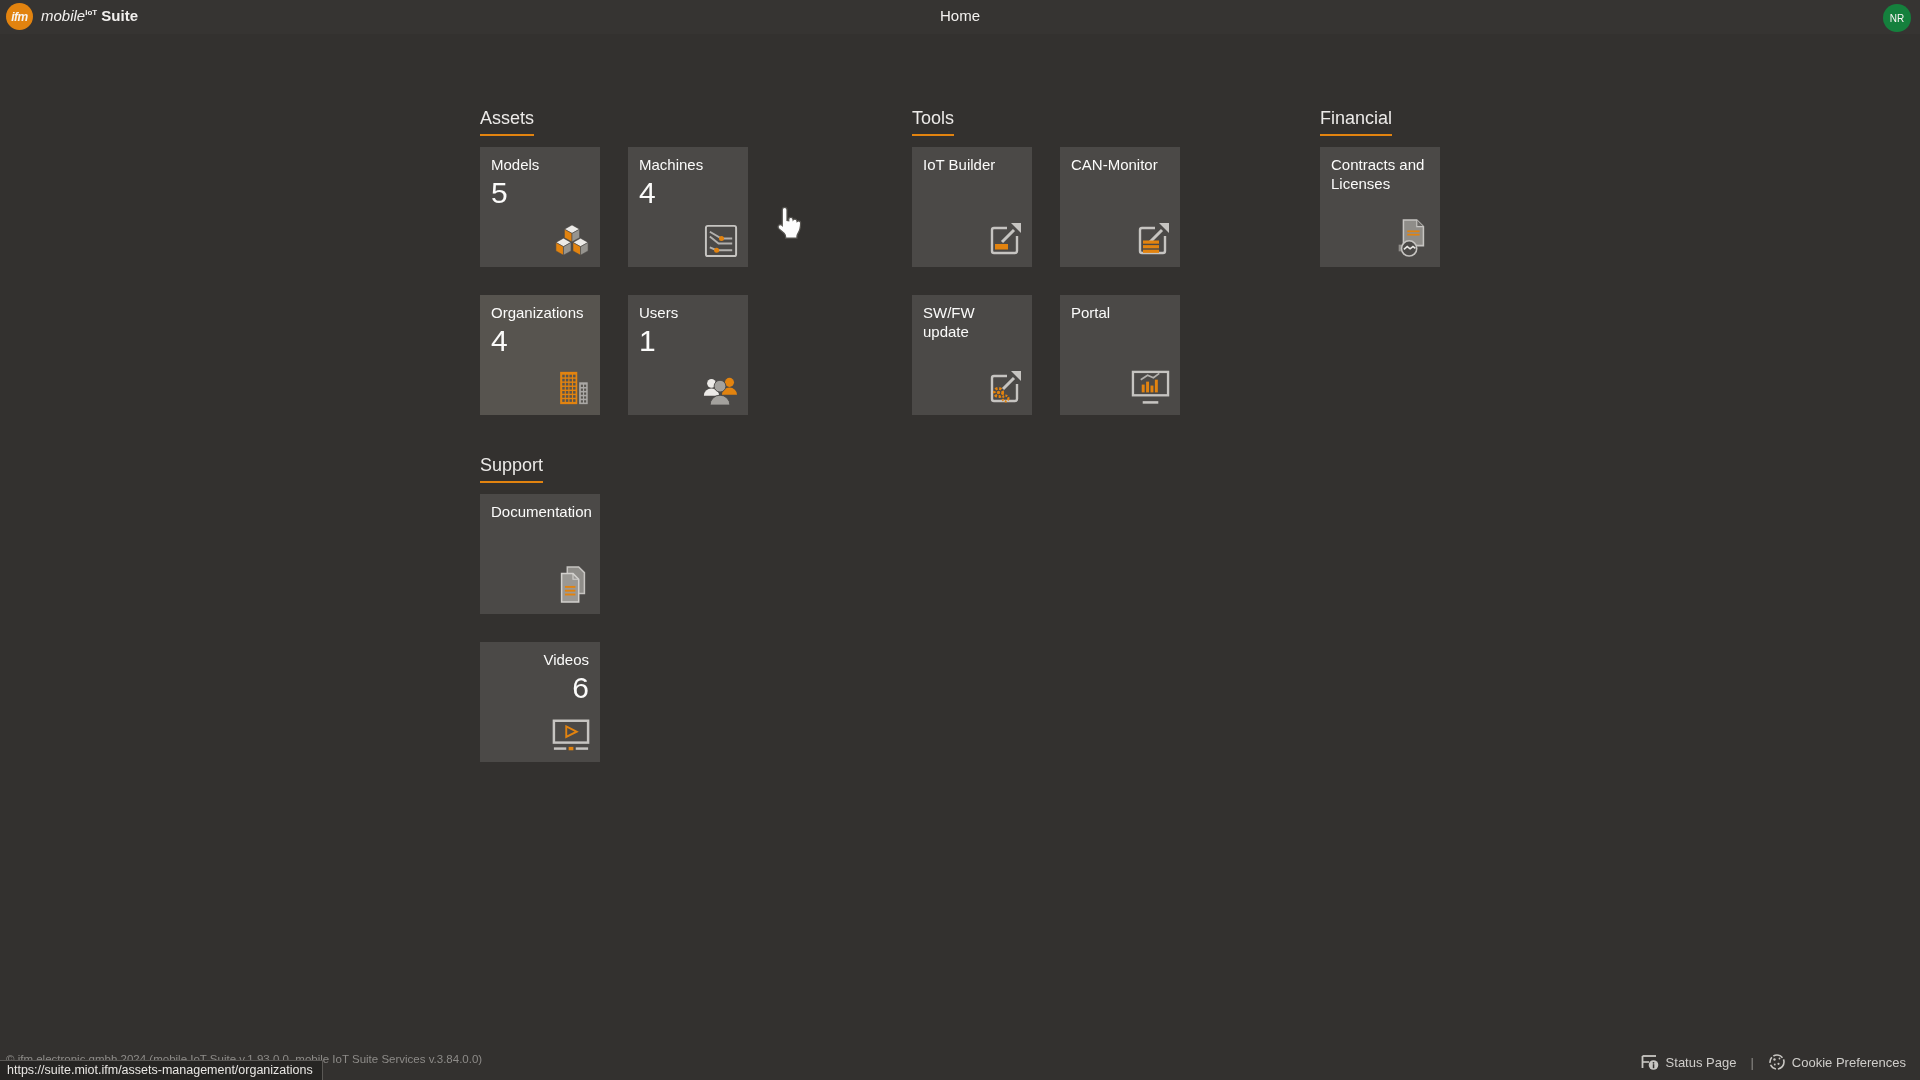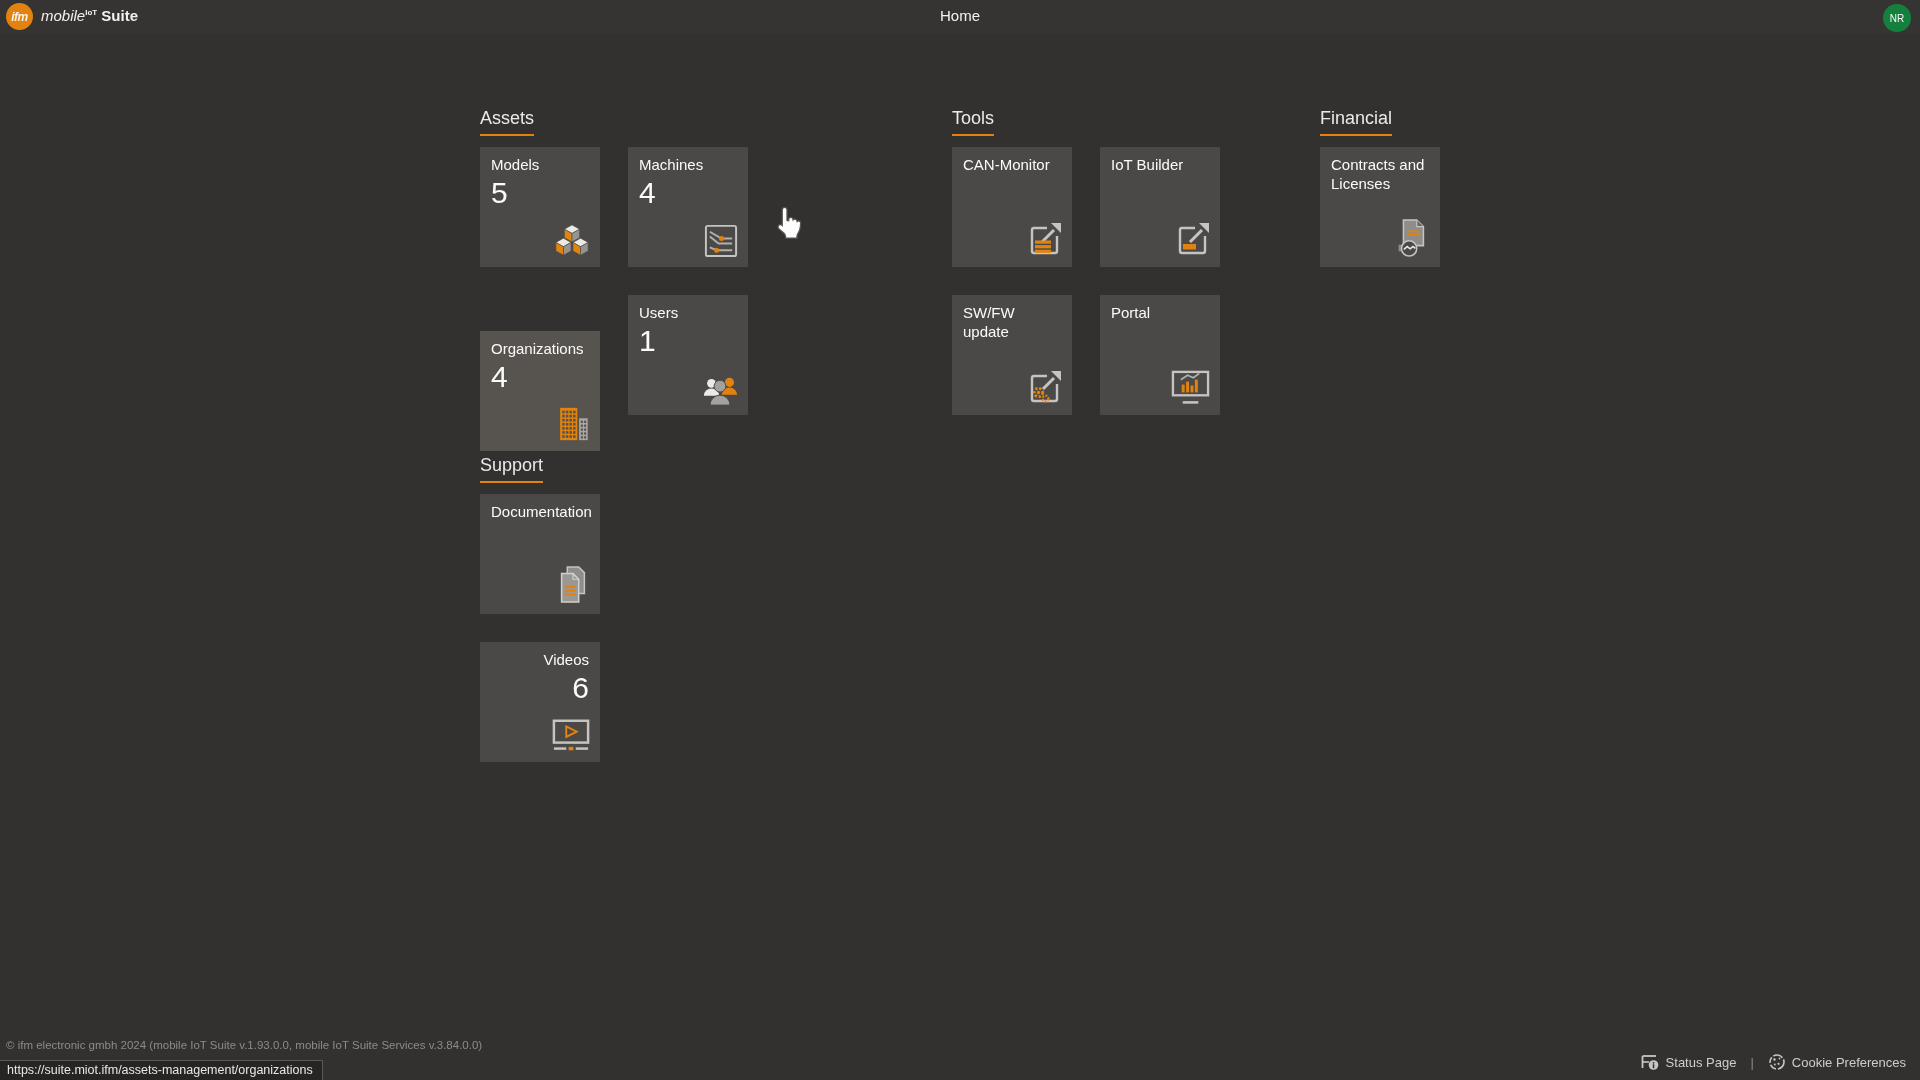--- a/index.html
+++ b/index.html
@@ -35,27 +35,27 @@
   .section { position:absolute; }
   .section-title {
     display:inline-block; font-size:18px; color:#eceae8;
     padding-bottom:5px; border-bottom:2px solid #e2830f;
   }
   .tiles { margin-top:11px; display:flex; flex-wrap:wrap; gap:28px; }
   .tile {
     position:relative; width:120px; height:120px; background:#4b4947;
     padding:9px 11px; cursor:pointer;
   }
-  .tile.hover { background:#57544f;margin-top:36px; }
+  .tile.hover { background:#57544f; }
   .tile-label { font-size:15px; color:#fbfbfa; line-height:1.25; }
   .tile-count { font-size:30px; font-weight:300; color:#fbfbfa; margin-top:3px; line-height:1; }
   .tile-icon { position:absolute; right:8px; bottom:8px; line-height:0; }
   
   .copyright {
-    position:absolute; left:6px; bottom:29px; font-size:11.5px; color:#8d8b88; z-index:1; white-space:nowrap;
+    position:absolute; left:6px; bottom:15px; font-size:11.5px; color:#8d8b88; z-index:1; white-space:nowrap;
   }
   .url-tooltip {
     position:absolute; left:0; bottom:0; z-index:2;
     background:#262523; border:1px solid #5a5855; border-left:none; border-bottom:none;
     padding:2px 9px 3px 7px; font-size:12.5px; color:#e9e7e4; white-space:nowrap;
   }
   .footer-right {
     position:absolute; right:14px; bottom:9px; display:flex; align-items:center;
     font-size:13px; color:#cfcdca;
   }
@@ -177,46 +177,46 @@
           <g stroke="#4b4947" stroke-width="1">
             <circle cx="21" cy="16" r="6.2" fill="#a3a19d"></circle>
             <path d="M10.5 36 a10.5 10.5 0 0 1 21 0 z" fill="#a3a19d"></path>
           </g>
         </svg>
       </span>
     </div>
   </div>
 </div>
 
-<div class="section" style="left:952px; top:108px;">
+<div class="section" style="left:912px; top:108px;">
   <div class="section-title">Tools</div>
   <div class="tiles" style="width:384px;">
+    <div class="tile">
+      <div class="tile-label">IoT Builder</div>
+      <span class="tile-icon">
+        <svg width="40" height="40" viewBox="0 0 40 40">
+          <path d="M23 9 H10 a2 2 0 0 0 -2 2 v21 a2 2 0 0 0 2 2 h21 a2 2 0 0 0 2 -2 V17" fill="none" stroke="#c6c4c1" stroke-width="2.4"></path>
+          <line x1="18" y1="23" x2="30" y2="11" stroke="#c6c4c1" stroke-width="3"></line>
+          <polygon points="27,4 37,4 37,14" fill="#c6c4c1"></polygon>
+          <rect x="11" y="25" width="13" height="5.5" fill="#e2830f"></rect>
+        </svg>
+      </span>
+    </div>
     <div class="tile">
       <div class="tile-label">CAN-Monitor</div>
       <span class="tile-icon">
         <svg width="40" height="40" viewBox="0 0 40 40">
           <path d="M23 9 H10 a2 2 0 0 0 -2 2 v21 a2 2 0 0 0 2 2 h21 a2 2 0 0 0 2 -2 V17" fill="none" stroke="#c6c4c1" stroke-width="2.4"></path>
           <line x1="18" y1="23" x2="30" y2="11" stroke="#c6c4c1" stroke-width="3"></line>
           <polygon points="27,4 37,4 37,14" fill="#c6c4c1"></polygon>
           <g fill="#e2830f">
             <rect x="11" y="21.5" width="16" height="3.2"></rect>
             <rect x="11" y="26.1" width="16" height="3.2"></rect>
             <rect x="11" y="30.7" width="16" height="3.2"></rect>
           </g>
-        </svg>
-      </span>
-    </div>
-    <div class="tile">
-      <div class="tile-label">IoT Builder</div>
-      <span class="tile-icon">
-        <svg width="40" height="40" viewBox="0 0 40 40">
-          <path d="M23 9 H10 a2 2 0 0 0 -2 2 v21 a2 2 0 0 0 2 2 h21 a2 2 0 0 0 2 -2 V17" fill="none" stroke="#c6c4c1" stroke-width="2.4"></path>
-          <line x1="18" y1="23" x2="30" y2="11" stroke="#c6c4c1" stroke-width="3"></line>
-          <polygon points="27,4 37,4 37,14" fill="#c6c4c1"></polygon>
-          <rect x="11" y="25" width="13" height="5.5" fill="#e2830f"></rect>
         </svg>
       </span>
     </div>
     <div class="tile">
       <div class="tile-label">SW/FW update</div>
       <span class="tile-icon">
         <svg width="40" height="40" viewBox="0 0 40 40">
           <path d="M23 9 H10 a2 2 0 0 0 -2 2 v21 a2 2 0 0 0 2 2 h21 a2 2 0 0 0 2 -2 V17" fill="none" stroke="#c6c4c1" stroke-width="2.4"></path>
           <line x1="19" y1="22" x2="30" y2="11" stroke="#c6c4c1" stroke-width="3"></line>
           <polygon points="27,4 37,4 37,14" fill="#c6c4c1"></polygon>

